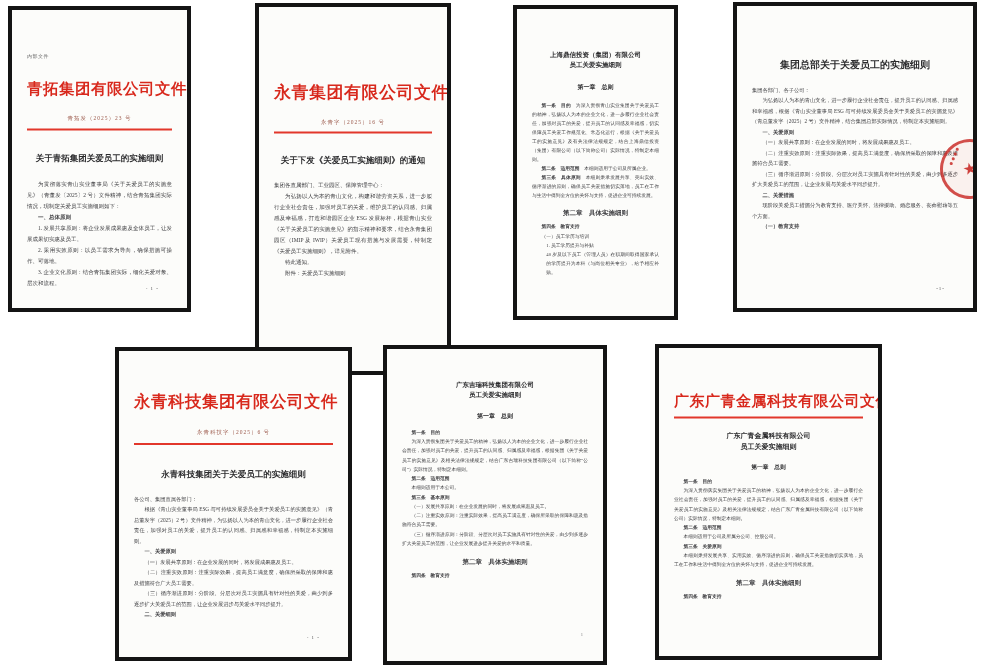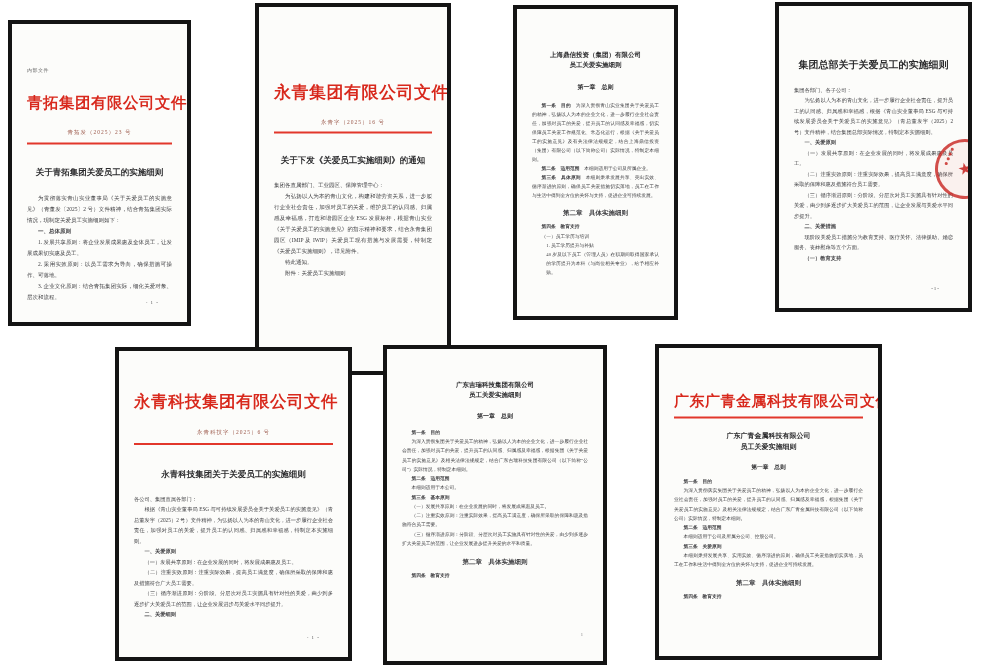--- a/index.html
+++ b/index.html
@@ -3,24 +3,24 @@
 <meta charset="utf-8">
 <style>
   html,body{margin:0;padding:0;width:1000px;height:666px;background:#ffffff;overflow:hidden;
     font-family:"Liberation Serif","DejaVu Serif",serif;}
   #canvas{position:relative;width:1000px;height:666px;background:#ffffff;}
   .page{position:absolute;box-sizing:border-box;background:#fcfcfa;border:4px solid #141414;
     overflow:hidden;}
   .content{position:absolute;left:0;top:0;width:200%;height:200%;transform:scale(.5);
     transform-origin:0 0;box-sizing:border-box;color:#3d3d40;}
   
-  .p1{left:8px;top:20px;width:183px;height:306px;padding-left:24px;}
+  .p1{left:8px;top:6px;width:183px;height:306px;padding-left:24px;}
   .p2{left:255px;top:3px;width:196px;height:372px;}
   .p3{left:513px;top:5px;width:165px;height:315px;}
-  .p4{left:775px;top:2px;width:197px;height:310px;}
+  .p4{left:733px;top:2px;width:244px;height:310px;}
   .p5{left:115px;top:347px;width:237px;height:314px;}
   .p6{left:383px;top:345px;width:224px;height:320px;}
   .p7{left:655px;top:344px;width:227px;height:316px;}
   .content{padding:20px 30px;}
   
   .corner{font-size:10px;color:#666;letter-spacing:1px;}
   .red-title{font-weight:bold;color:#d8281c;text-align:center;white-space:nowrap;
     letter-spacing:1px;}
   .doc-no{text-align:center;color:#9c5a4c;font-size:11px;letter-spacing:2px;}
   .red-rule{height:4px;background:#e2372b;}

